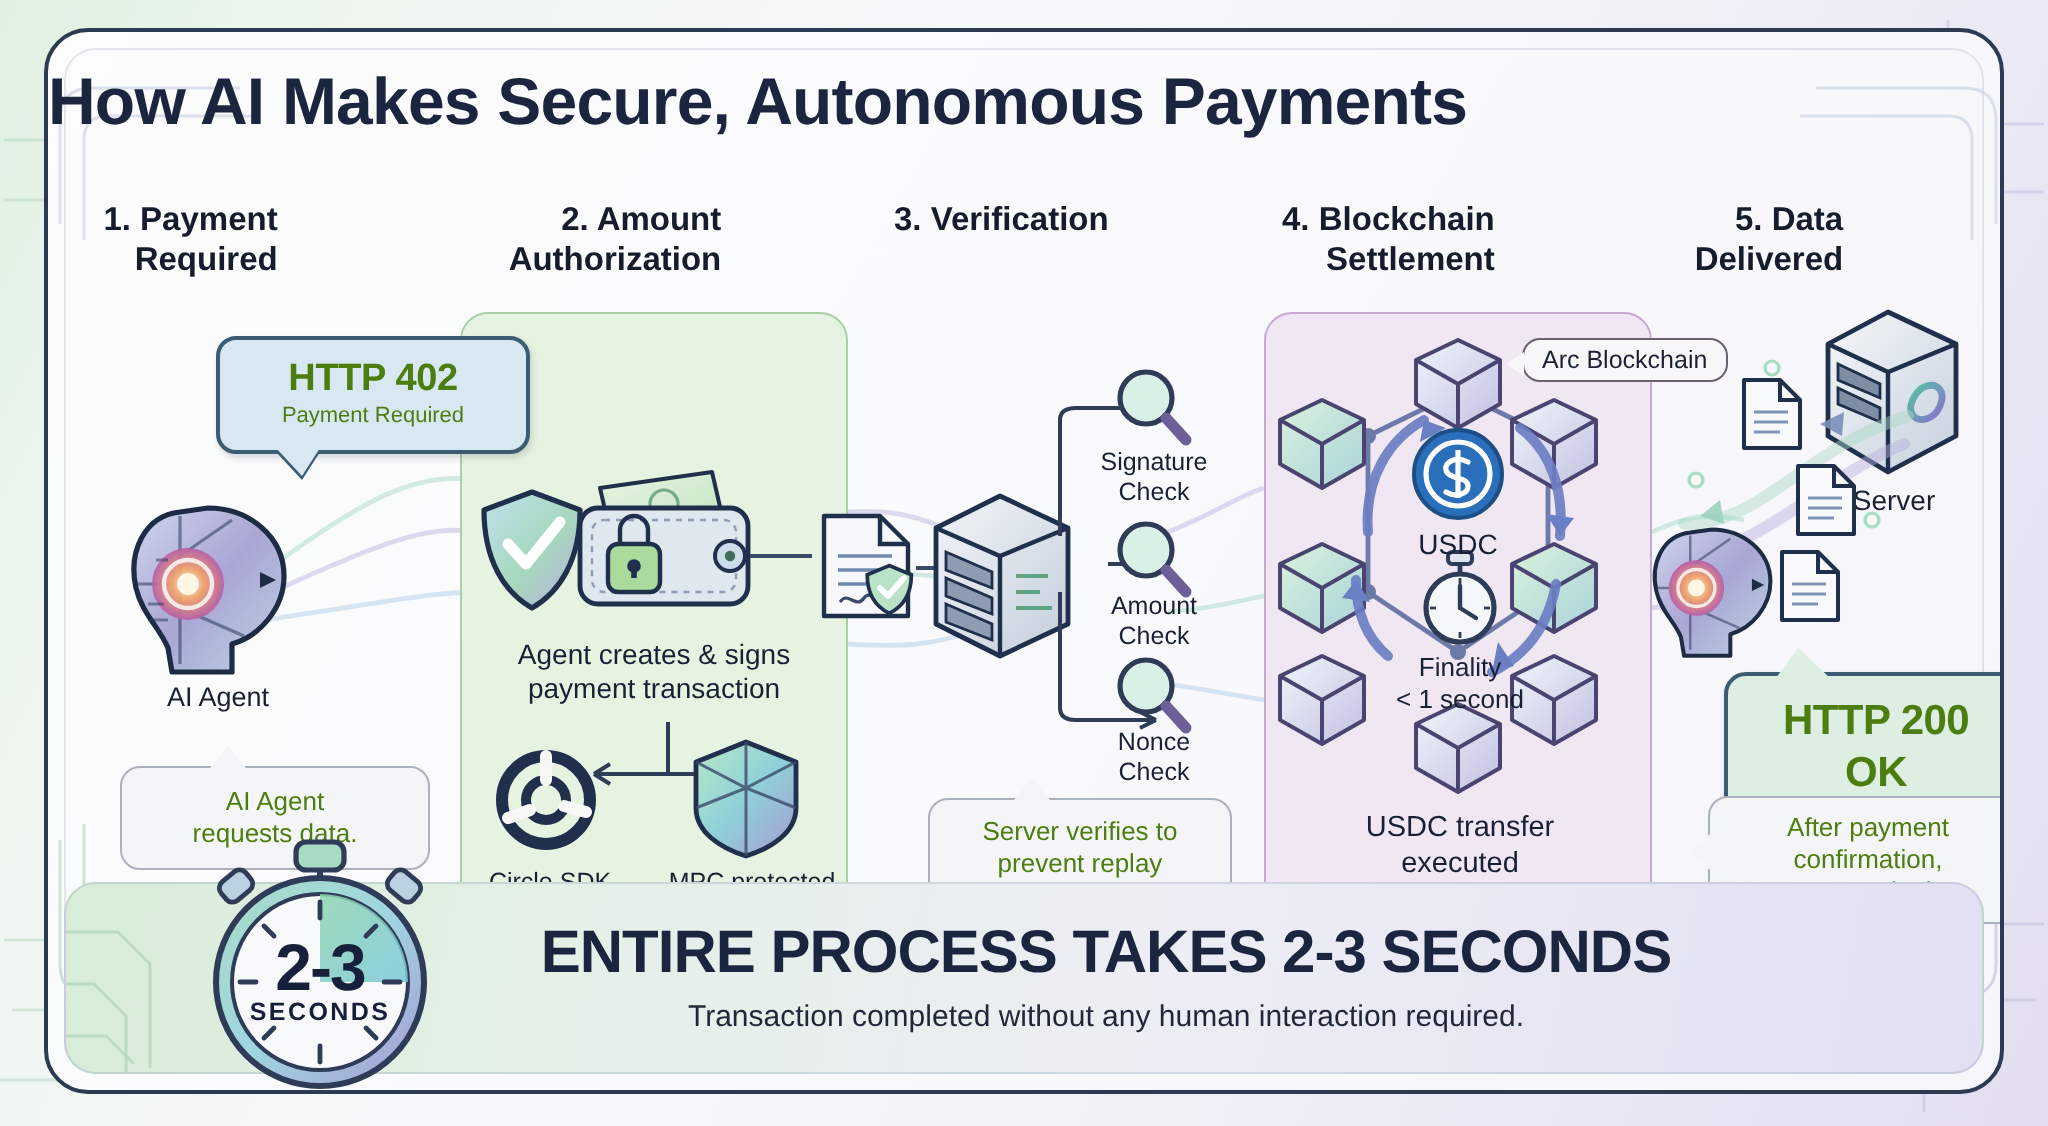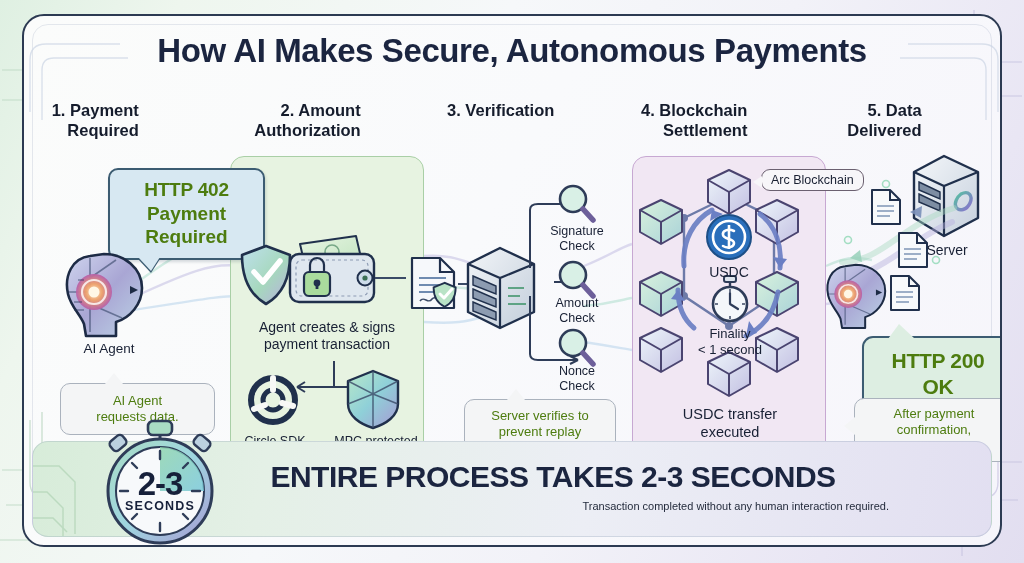--- a/index.html
+++ b/index.html
@@ -38,21 +38,21 @@
     content:"";
     position:absolute; left:8px; top:8px; right:8px; bottom:8px;
     border:1px solid rgba(120,140,170,.18);
     border-radius:16px;
     pointer-events:none;
   }
 
   
   #title {
     position: absolute; top: 16px; left: 0; width: 100%;
-    text-align: center;
+    text-align: left;
     font-size: 33px; font-weight: 700; letter-spacing: -.4px;
     color: #1b2540;
   }
 
   
   .step-head {
     position: absolute;
     font-size: 16.5px; font-weight: 700; line-height: 1.22;
     color: #151c2c;
     text-align: right;
@@ -83,21 +83,21 @@
     position: absolute;
     width: 0; height: 0;
   }
 
   #http402 {
     left: 84px; top: 152px; width: 157px; padding: 8px 6px 9px;
     background: #d7e8f2; border: 2px solid #3c5c72;
     box-shadow: 1px 2px 3px rgba(40,60,80,.18);
   }
   #http402 .big { font-size: 19px; font-weight: 700; letter-spacing: -.2px; }
-  #http402 .sm  { font-size: 19px; font-weight: 700; margin-top: 1px; }
+  #http402 .sm  { font-size: 11px; font-weight: 400; margin-top: 1px; }
   #http402 .tail {
     left: 28px; bottom: -13px;
     border-left: 13px solid transparent;
     border-right: 9px solid transparent;
     border-top: 14px solid #d7e8f2;
     filter: drop-shadow(0 2px 0 #3c5c72);
   }
 
   #bubble-agent {
     left: 36px; top: 367px; width: 155px; padding: 9px 6px;
@@ -179,23 +179,23 @@
     background: linear-gradient(100deg,#d7ecd9 0%, #e4f0e6 24%, #eceef5 58%, #e2dff1 100%);
     border: 1px solid rgba(110,130,160,.22);
   }
   #banner-head {
     position: absolute; left: 200px; top: 18px; width: 640px;
     text-align: center;
     font-size: 30px; font-weight: 700; letter-spacing: -.5px;
     color: #1b2540;
   }
   #banner-sub {
-    position: absolute; left: 216px; top: 58px; width: 640px;
-    text-align: right;
-    font-size: 11px; color: #1f2738;
+    position: absolute; left: 200px; top: 58px; width: 640px;
+    text-align: center;
+    font-size: 15px; color: #1f2738;
   }
 
   
   #stopwatch { position: absolute; left: 56px; bottom: -2px; width: 160px; height: 128px; }
   #sw-val {
     position: absolute; left: 0; top: 46px; width: 160px;
     text-align: center; font-size: 33px; font-weight: 700;
     color: #16203a; letter-spacing: -1px;
   }
   #sw-unit {

